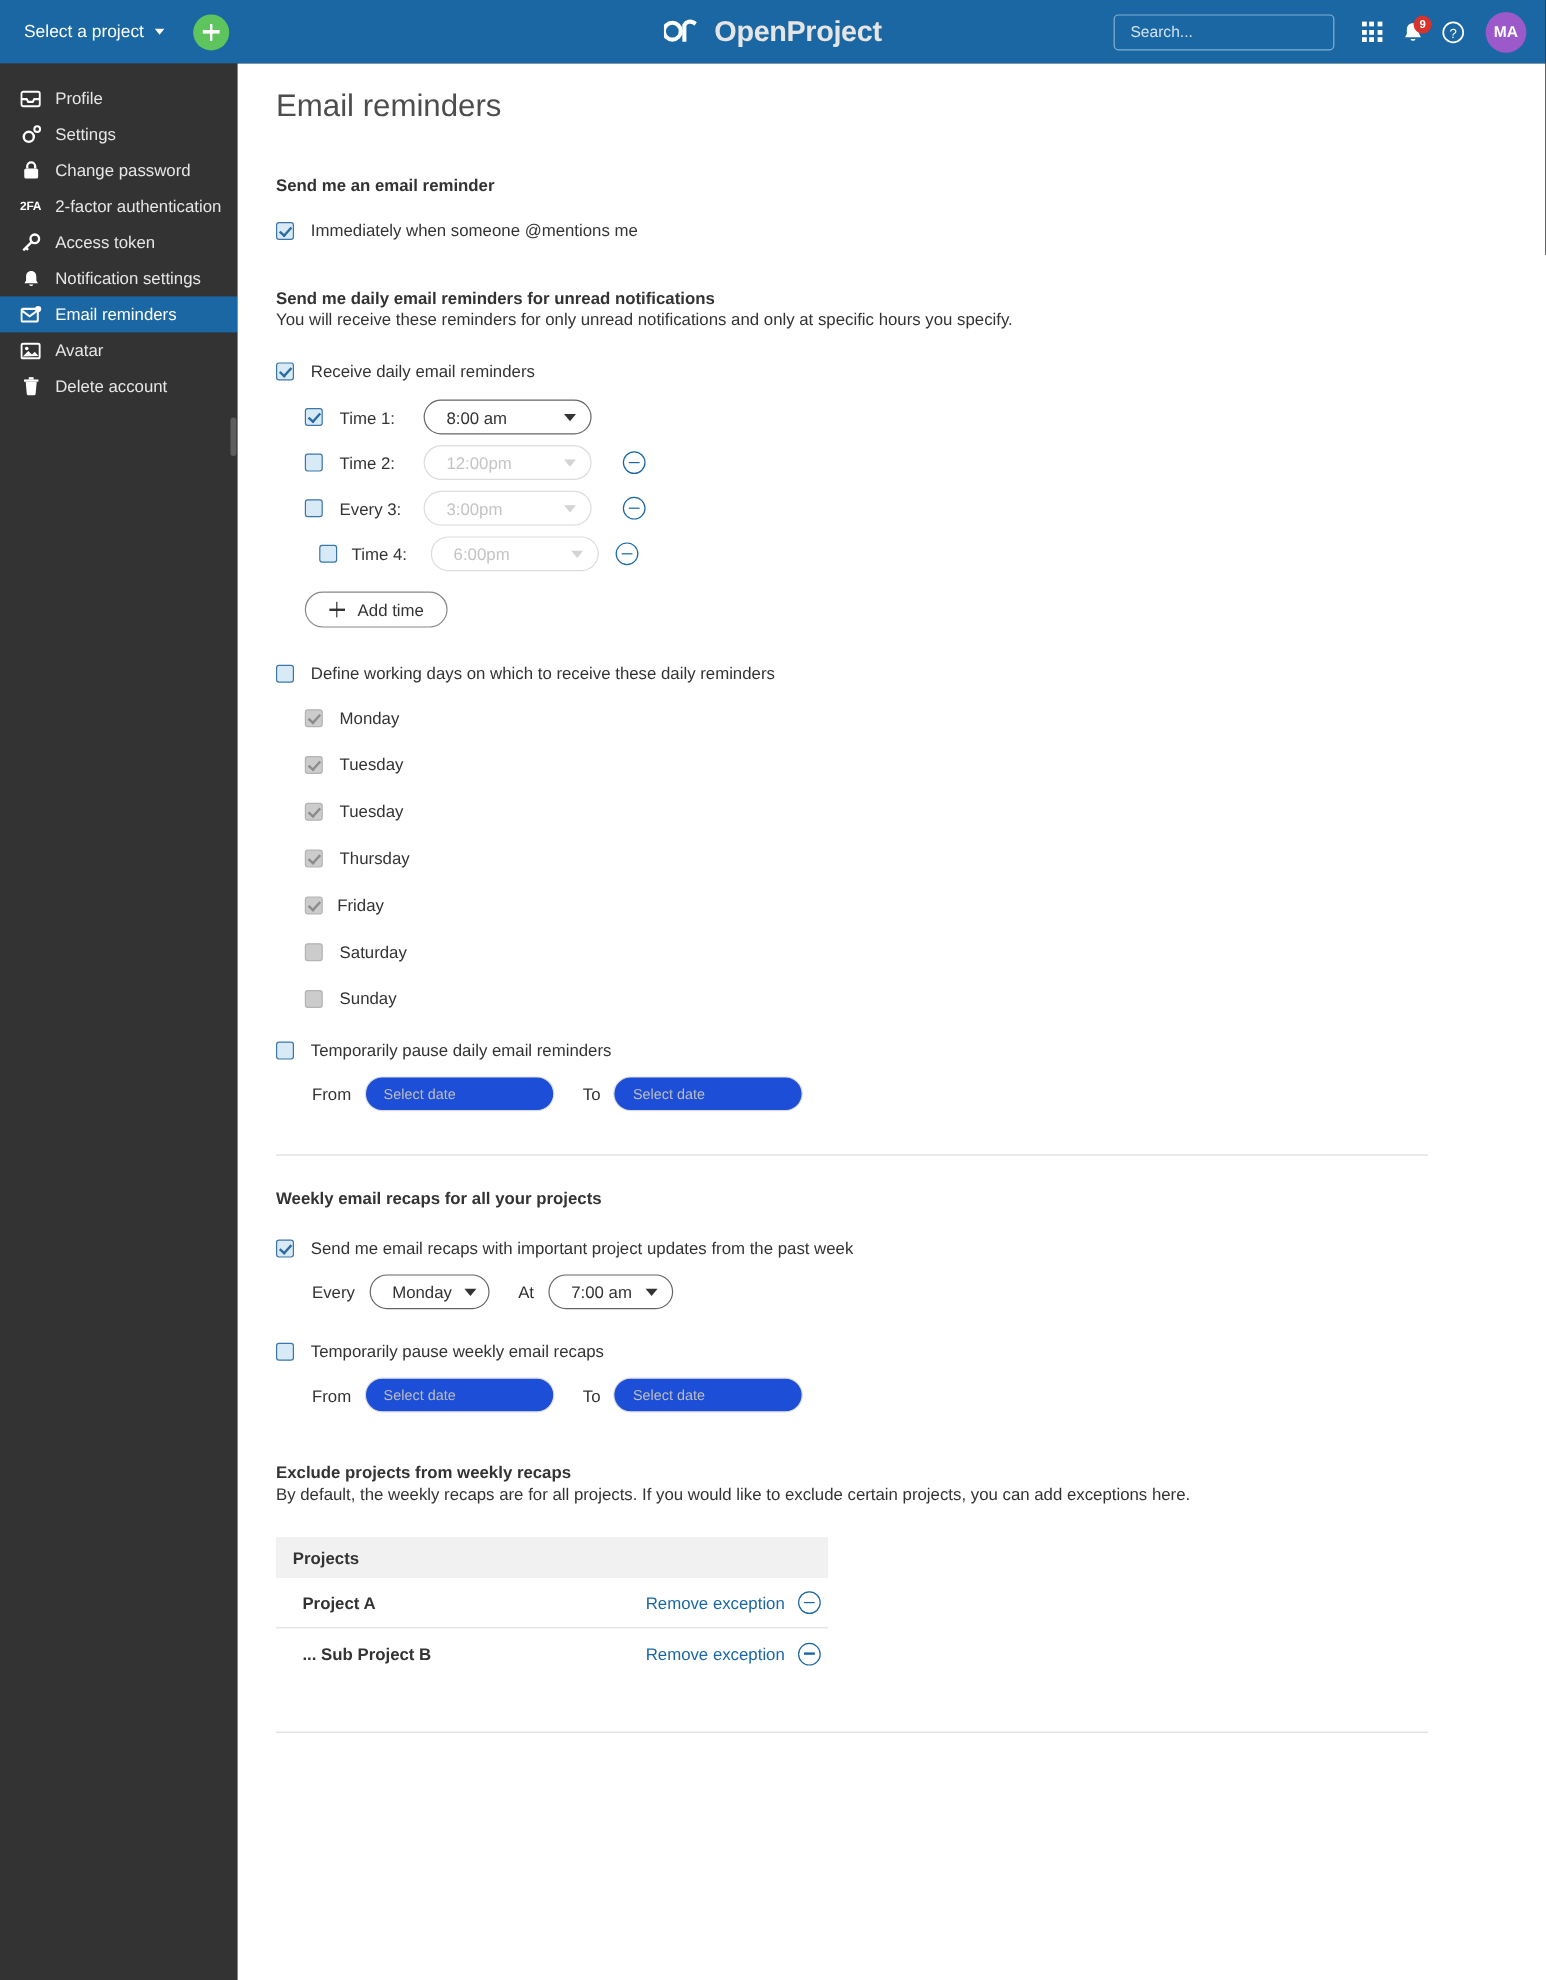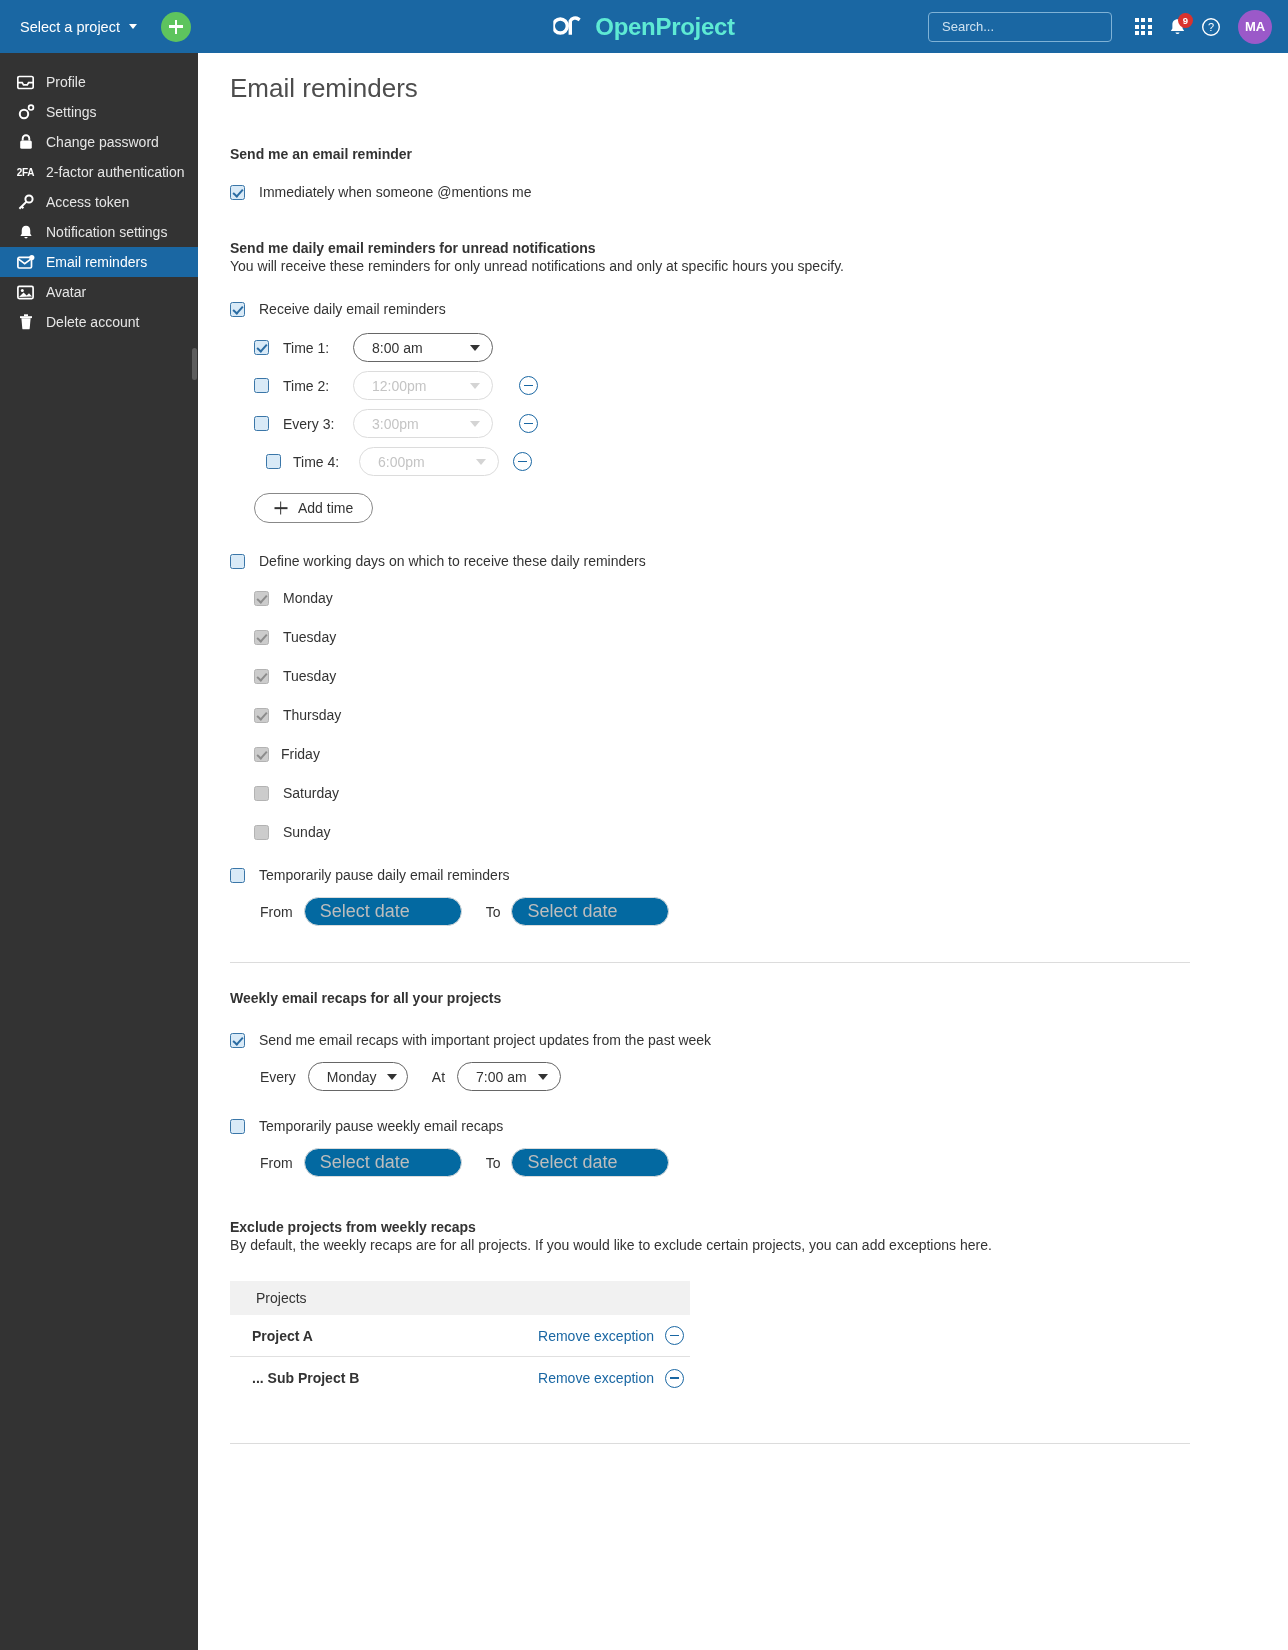--- a/index.html
+++ b/index.html
@@ -45,21 +45,21 @@
   }
   .add-project-btn::before, .add-project-btn::after {
     content: ""; position: absolute; background: #fff;
   }
   .add-project-btn::before { width: 14px; height: 2.5px; }
   .add-project-btn::after { width: 2.5px; height: 14px; }
 
   .brand {
     position: absolute; left: 50%; transform: translateX(-50%);
     display: flex; align-items: center; gap: 10px;
-    color: #5eead4; font-size: 24px; font-weight: bold;
+    color: #e5e5e5; font-size: 24px; font-weight: bold;
     letter-spacing: -0.3px;
   }
   .brand-mark { display: block; }
 
   .topbar-right {
     position: absolute; right: 16px;
     display: flex; align-items: center; gap: 0px;
   }
   .search-box {
     width: 184px; height: 30px;
@@ -201,31 +201,31 @@
     left: 50%; top: 50%; transform: translate(-50%,-50%);
   }
   .plus-glyph::before { width: 13px; height: 1.7px; }
   .plus-glyph::after  { width: 1.7px; height: 13px; }
 
   .hr { height: 1px; background: #dcdcdc; margin-left: 32px; width: 960px; }
 
   .dt-label { font-size: 14px; color: #333; }
   .dt-field {
     width: 158px; height: 29px;
-    border: 1px solid #dcdcdc; border-radius: 15px; background: #0369a1;
+    border: 1px solid #dcdcdc; border-radius: 15px; background: #1d4ed8;
     display: flex; align-items: center; justify-content: space-between;
-    padding: 0 12px 0 15px; font-size: 18px; color: #bdbdbd;
+    padding: 0 12px 0 15px; font-size: 12px; color: #bdbdbd;
   }
 
   
   .ptable { margin-left: 32px; width: 460px; }
   .ptable-head {
     background: #f1f1f1; height: 34px;
-    display: flex; align-items: center; padding-left: 26px;
-    font-size: 14px; font-weight: normal; color: #333;
+    display: flex; align-items: center; padding-left: 14px;
+    font-size: 14px; font-weight: bold; color: #333;
   }
   .ptable-row {
     height: 42px; display: flex; align-items: center;
     border-bottom: 1px solid #e0e0e0;
     padding-left: 22px;
     font-size: 14px; font-weight: bold; color: #333;
   }
   .ptable-row:last-of-type { border-bottom: none; }
   .row-actions {
     margin-left: auto; display: flex; align-items: center; gap: 11px;

